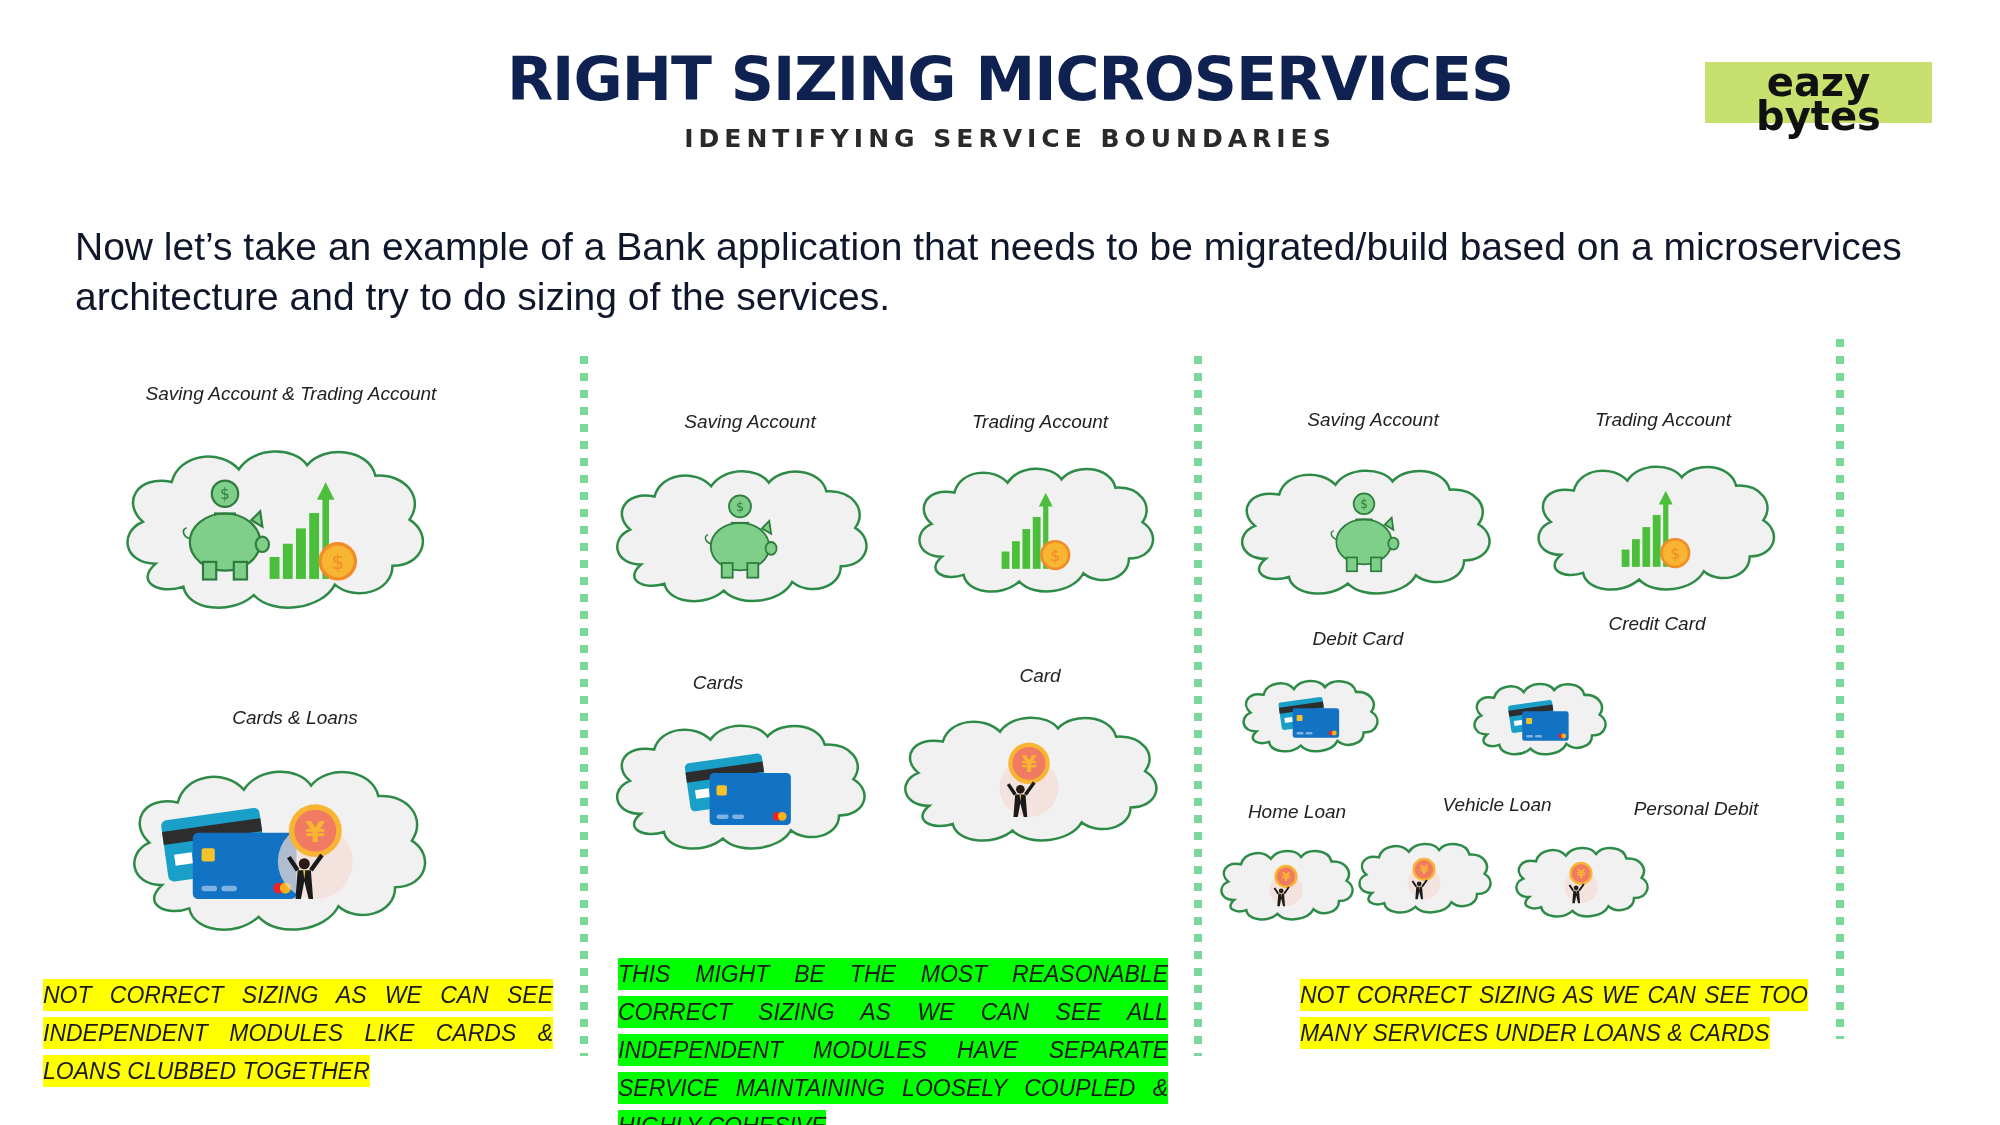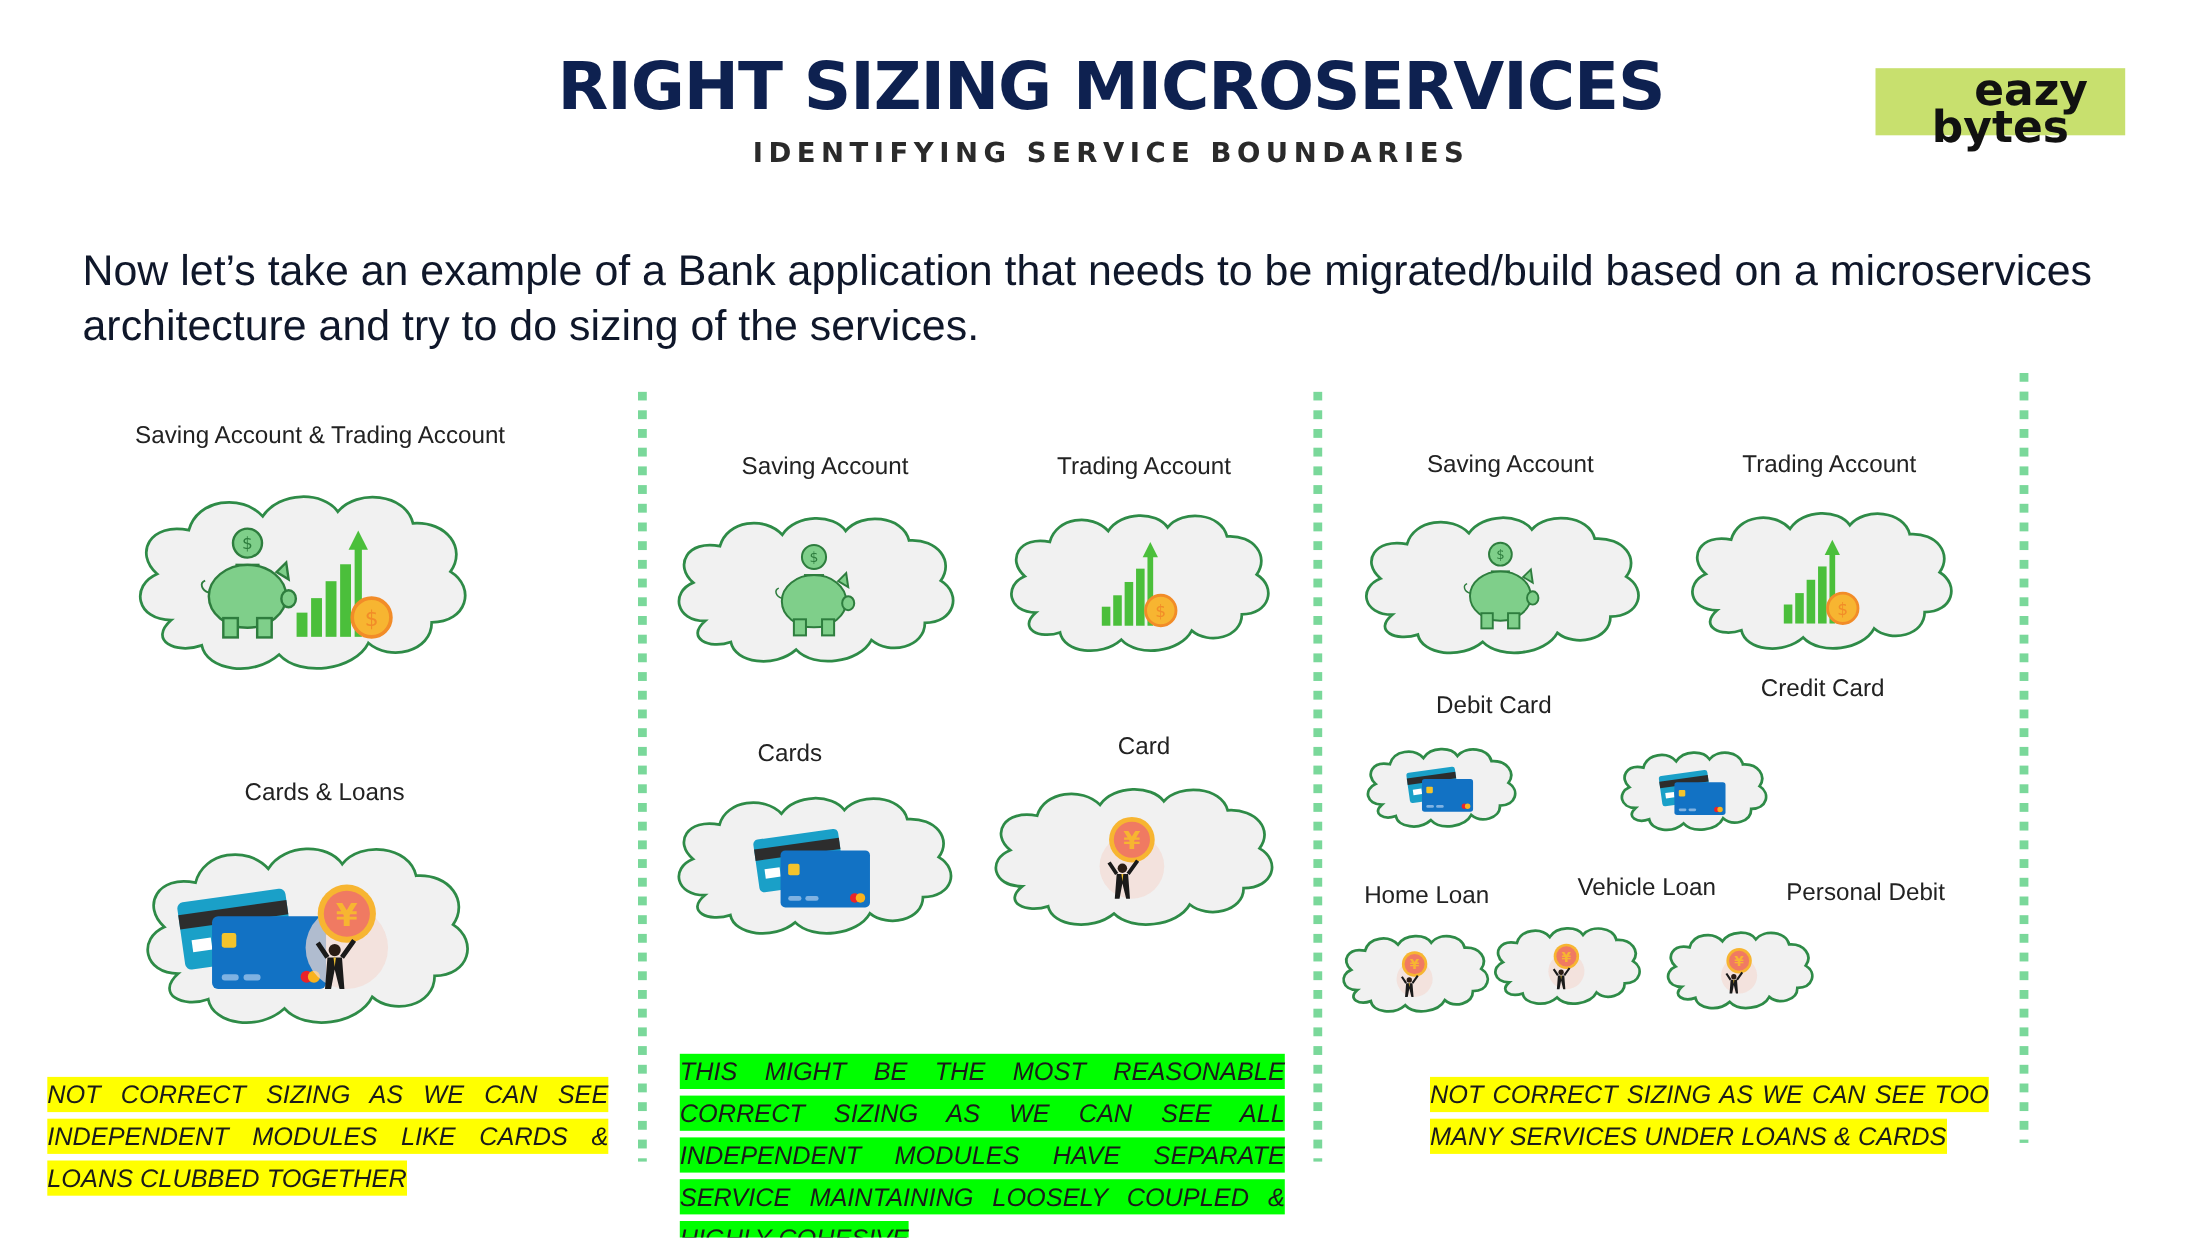--- a/index.html
+++ b/index.html
@@ -2,25 +2,25 @@
 <html><head>
 <meta charset="utf-8">
 <style>
   html, body { margin:0; padding:0; background:#ffffff; }
   body { width:2000px; height:1125px; position:relative; overflow:hidden; font-family:"Liberation Sans", sans-serif; color:#222; }
   .abs { position:absolute; }
   #title { left:0; width:2020px; top:44px; text-align:center; font-family:"DejaVu Sans", sans-serif; font-weight:bold; font-size:60px; letter-spacing:-1px; color:#0e2150; }
   #subtitle { left:0; width:2020px; top:124px; text-align:center; font-family:"DejaVu Sans", sans-serif; font-weight:bold; font-size:25px; letter-spacing:5px; color:#2a2a2a; }
   #logo { left:1705px; top:62px; width:227px; height:61px; background:#c8e06e; }
   #logo .l1, #logo .l2 { position:absolute; left:0; width:227px; text-align:center; font-family:"DejaVu Sans", sans-serif; font-size:40px; font-weight:bold; color:#111; line-height:40px; }
-  #logo .l1 { top:0px;padding-left:28px; }
+  #logo .l1 { top:0px; }
   #logo .l2 { top:34px; }
   #intro { left:75px; top:222px; width:1840px; font-family:"Liberation Sans", sans-serif; font-size:39px; line-height:50px; color:#0f172a; }
   .divider { position:absolute; width:8px; background-image:linear-gradient(to bottom, #7ad89a 0 8px, transparent 8px 17px); background-size:8px 17px; }
-  .label { position:absolute; font-family:"Liberation Sans", sans-serif; font-size:22px; color:#222; white-space:nowrap; transform:translateX(-50%); }
+  .label { position:absolute; font-family:"Liberation Sans", sans-serif; font-size:19px; color:#222; white-space:nowrap; transform:translateX(-50%);font-style:italic; }
   .cloud { position:absolute; }
   .cloud svg { width:100%; height:100%; overflow:visible; display:block; }
   .note { position:absolute; font-family:"Liberation Sans", sans-serif; font-style:italic; font-size:23px; line-height:38px; color:#1a1a1a; text-align:justify; text-align-last:left; }
   .note span { padding:3px 0; -webkit-box-decoration-break:clone; box-decoration-break:clone; }
   .note.yellow span { background:#ffff00; }
   .note.green span { background:#00ff00; }
 </style>
 </head>
 <body>
 

